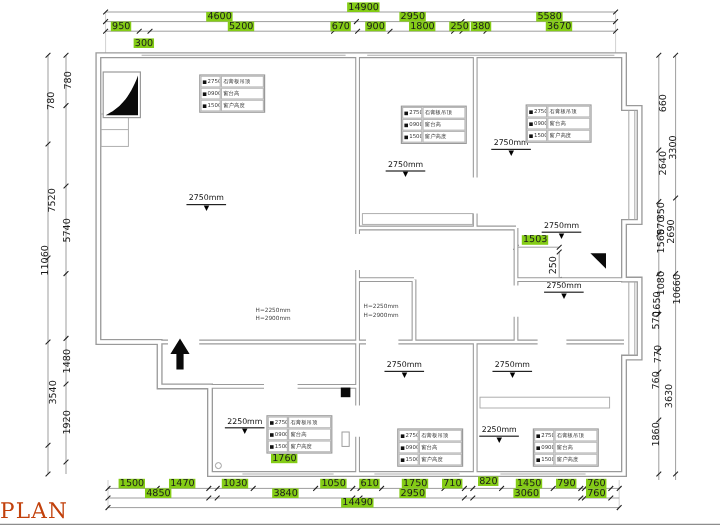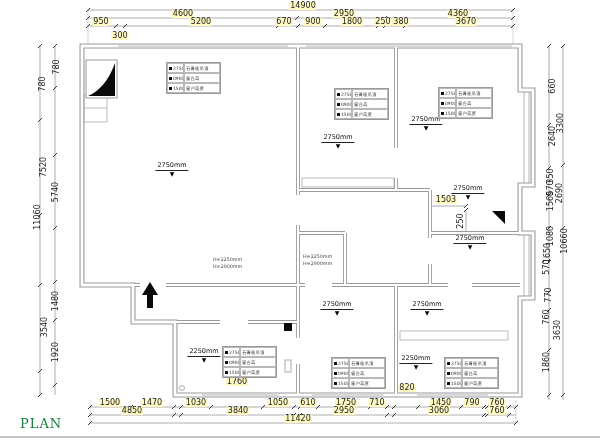--- a/index.html
+++ b/index.html
@@ -1,34 +1,34 @@
 <!DOCTYPE html>
 <html><head>
 <meta charset="utf-8">
 <style>
   html,body{margin:0;padding:0;background:#fff}
   .sheet{position:relative;width:600px;height:443px;background:#fff;overflow:hidden;
          font-family:"DejaVu Sans",sans-serif;color:#1a1a1a}
   .sheet svg{position:absolute;left:0;top:0}
   .dh{position:absolute;font-size:8px;line-height:1;white-space:nowrap;
-      transform:translate(-50%,-50%);background:#fef9c3;padding:0 1px;color:#1a1a1a}
+      transform:translate(-50%,-50%);background:#84cc16;padding:0 1px;color:#1a1a1a}
   .dv{position:absolute;font-size:8px;line-height:1;white-space:nowrap;
       transform:translate(-50%,-50%) rotate(-90deg);color:#1a1a1a}
   .mk{position:absolute;transform:translateX(-50%);display:flex;flex-direction:column;
       align-items:center;font-size:6.5px;color:#111;line-height:1.1}
   .mkt{border-bottom:1px solid #222;padding:0 2px 1px;white-space:nowrap}
   .tri{font-size:6px;line-height:1;color:#000}
   .rt{position:absolute;display:grid;grid-template-columns:17px 36px;background:#fff;
       border:1px solid #9a9a9a;font-size:4.5px;color:#333}
   .rc{border:0.5px solid #b8b8b8;height:8px;display:flex;align-items:center;
       padding:0 1px;overflow:hidden;white-space:nowrap}
   .sq{width:3px;height:3px;background:#111;margin-right:1px;flex:none;display:inline-block}
   .hn{position:absolute;font-size:4.8px;color:#444;line-height:1.5;white-space:nowrap}
-  .plan-title{position:absolute;left:20px;top:416px;font-family:"DejaVu Serif",serif;
-      font-size:13px;letter-spacing:1px;color:#15803d}
+  .plan-title{position:absolute;left:0;top:416px;font-family:"DejaVu Serif",serif;
+      font-size:18px;letter-spacing:1px;color:#c2410c}
 </style>
 </head>
 <body>
 
 <div class="sheet">
 
   <svg width="600" height="443" viewBox="0 0 600 443">
 
     <path d="M88 10V46M513 10V46M90 400V423M516 400V423" stroke="#bdbdbd" stroke-width="0.6" fill="none"></path>
 
@@ -85,49 +85,49 @@
 
     <circle cx="182" cy="388" r="2.5" stroke="#9a9a9a" stroke-width="0.8" fill="none"></circle>
     <rect x="285" y="360" width="6" height="12" stroke="#9a9a9a" stroke-width="0.8" fill="none"></rect>
 
     <path d="M0 437 H600" stroke="#8d8d8d" stroke-width="1" fill="none"></path>
   </svg>
 
   <div class="dh" style="left:303px;top:6px">14900</div>
   <div class="dh" style="left:183px;top:14px">4600</div>
   <div class="dh" style="left:344px;top:14px">2950</div>
-  <div class="dh" style="left:458px;top:14px">4360</div>
+  <div class="dh" style="left:458px;top:14px">5580</div>
   <div class="dh" style="left:101px;top:22px">950</div>
   <div class="dh" style="left:120px;top:36px">300</div>
   <div class="dh" style="left:201px;top:22px">5200</div>
   <div class="dh" style="left:284px;top:22px">670</div>
   <div class="dh" style="left:313px;top:22px">900</div>
   <div class="dh" style="left:352px;top:22px">1800</div>
   <div class="dh" style="left:383px;top:22px">250</div>
   <div class="dh" style="left:401px;top:22px">380</div>
   <div class="dh" style="left:466px;top:22px">3670</div>
 
   <div class="dh" style="left:110px;top:403px">1500</div>
   <div class="dh" style="left:152px;top:403px">1470</div>
   <div class="dh" style="left:196px;top:403px">1030</div>
   <div class="dh" style="left:237px;top:382px">1760</div>
   <div class="dh" style="left:278px;top:403px">1050</div>
   <div class="dh" style="left:308px;top:403px">610</div>
   <div class="dh" style="left:346px;top:403px">1750</div>
   <div class="dh" style="left:377px;top:403px">710</div>
-  <div class="dh" style="left:407px;top:388px">820</div>
+  <div class="dh" style="left:407px;top:401px">820</div>
   <div class="dh" style="left:441px;top:403px">1450</div>
   <div class="dh" style="left:472px;top:403px">790</div>
   <div class="dh" style="left:497px;top:403px">760</div>
   <div class="dh" style="left:132px;top:411px">4850</div>
   <div class="dh" style="left:238px;top:411px">3840</div>
   <div class="dh" style="left:344px;top:411px">2950</div>
   <div class="dh" style="left:439px;top:411px">3060</div>
   <div class="dh" style="left:497px;top:411px">760</div>
-  <div class="dh" style="left:298px;top:419px">11420</div>
+  <div class="dh" style="left:298px;top:419px">14490</div>
 
   <div class="dv" style="left:57px;top:67px">780</div>
   <div class="dv" style="left:43px;top:84px">780</div>
   <div class="dv" style="left:44px;top:167px">7520</div>
   <div class="dv" style="left:56px;top:192px">5740</div>
   <div class="dv" style="left:38px;top:217px">11060</div>
   <div class="dv" style="left:56px;top:301px">1480</div>
   <div class="dv" style="left:45px;top:327px">3540</div>
   <div class="dv" style="left:56px;top:352px">1920</div>
 

